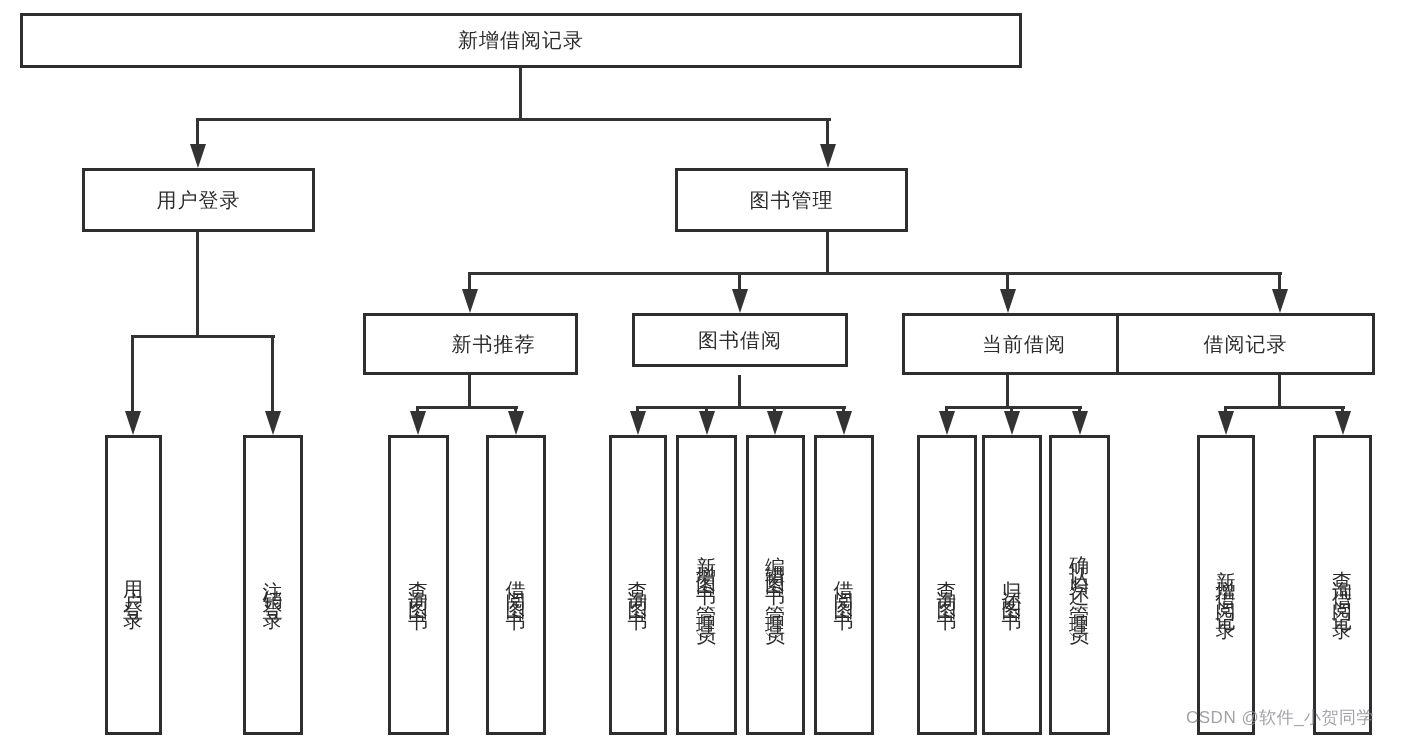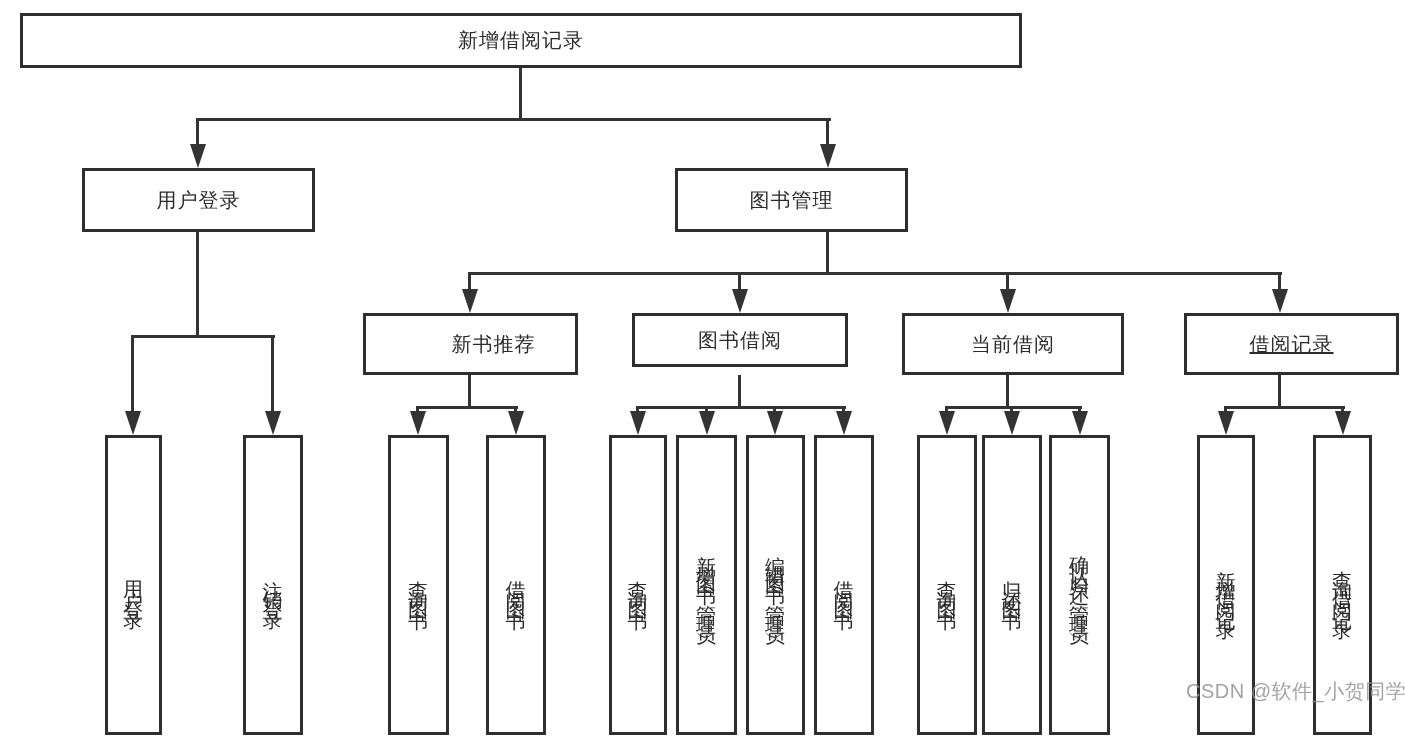--- a/index.html
+++ b/index.html
@@ -45,40 +45,40 @@
     border-left:8px solid transparent;
     border-right:8px solid transparent;
     border-top:24px solid #333333;
   }
   
   #root  {left:20px;  top:13px;  width:1002px; height:55px;}
   #l2-0  {left:82px;  top:168px; width:233px;  height:64px;}
   #l2-1  {left:675px; top:168px; width:233px;  height:64px;}
   #l3-0  {left:363px; top:313px; width:215px;  height:62px;padding-left:46px;}
   #l3-1  {left:632px; top:313px; width:216px;  height:54px;}
-  #l3-2  {left:902px; top:313px; width:222px;  height:62px;}
-  #l3-3  {left:1184px;top:313px; width:215px;  height:62px;text-decoration:underline;}
+  #l3-2  {left:902px; top:313px; width:244px;  height:62px;}
+  #l3-3  {left:1116px;top:313px; width:259px;  height:62px;}
   .leaf  {top:435px; height:300px;}
   #leaf-0 {left:105px; width:57px;}
   #leaf-1 {left:243px; width:60px;}
   #leaf-2 {left:388px; width:61px;}
   #leaf-3 {left:486px; width:60px;}
   #leaf-4 {left:609px; width:58px;}
   #leaf-5 {left:676px; width:61px;}
   #leaf-6 {left:746px; width:59px;}
   #leaf-7 {left:814px; width:60px;}
   #leaf-8 {left:917px; width:60px;}
   #leaf-9 {left:982px; width:60px;}
   #leaf-10{left:1049px;width:61px;}
   #leaf-11{left:1197px;width:58px;}
   #leaf-12{left:1313px;width:59px;}
   #watermark{
     position:absolute;
-    left:1186px;top:678px;
-    font-size:20px;
+    left:1186px;top:706px;
+    font-size:17px;
     color:rgba(145,145,152,0.85);
     letter-spacing:0.5px;
     white-space:nowrap;
   }
 </style>
 </head>
 <body>
 
 <div id="canvas">
 

